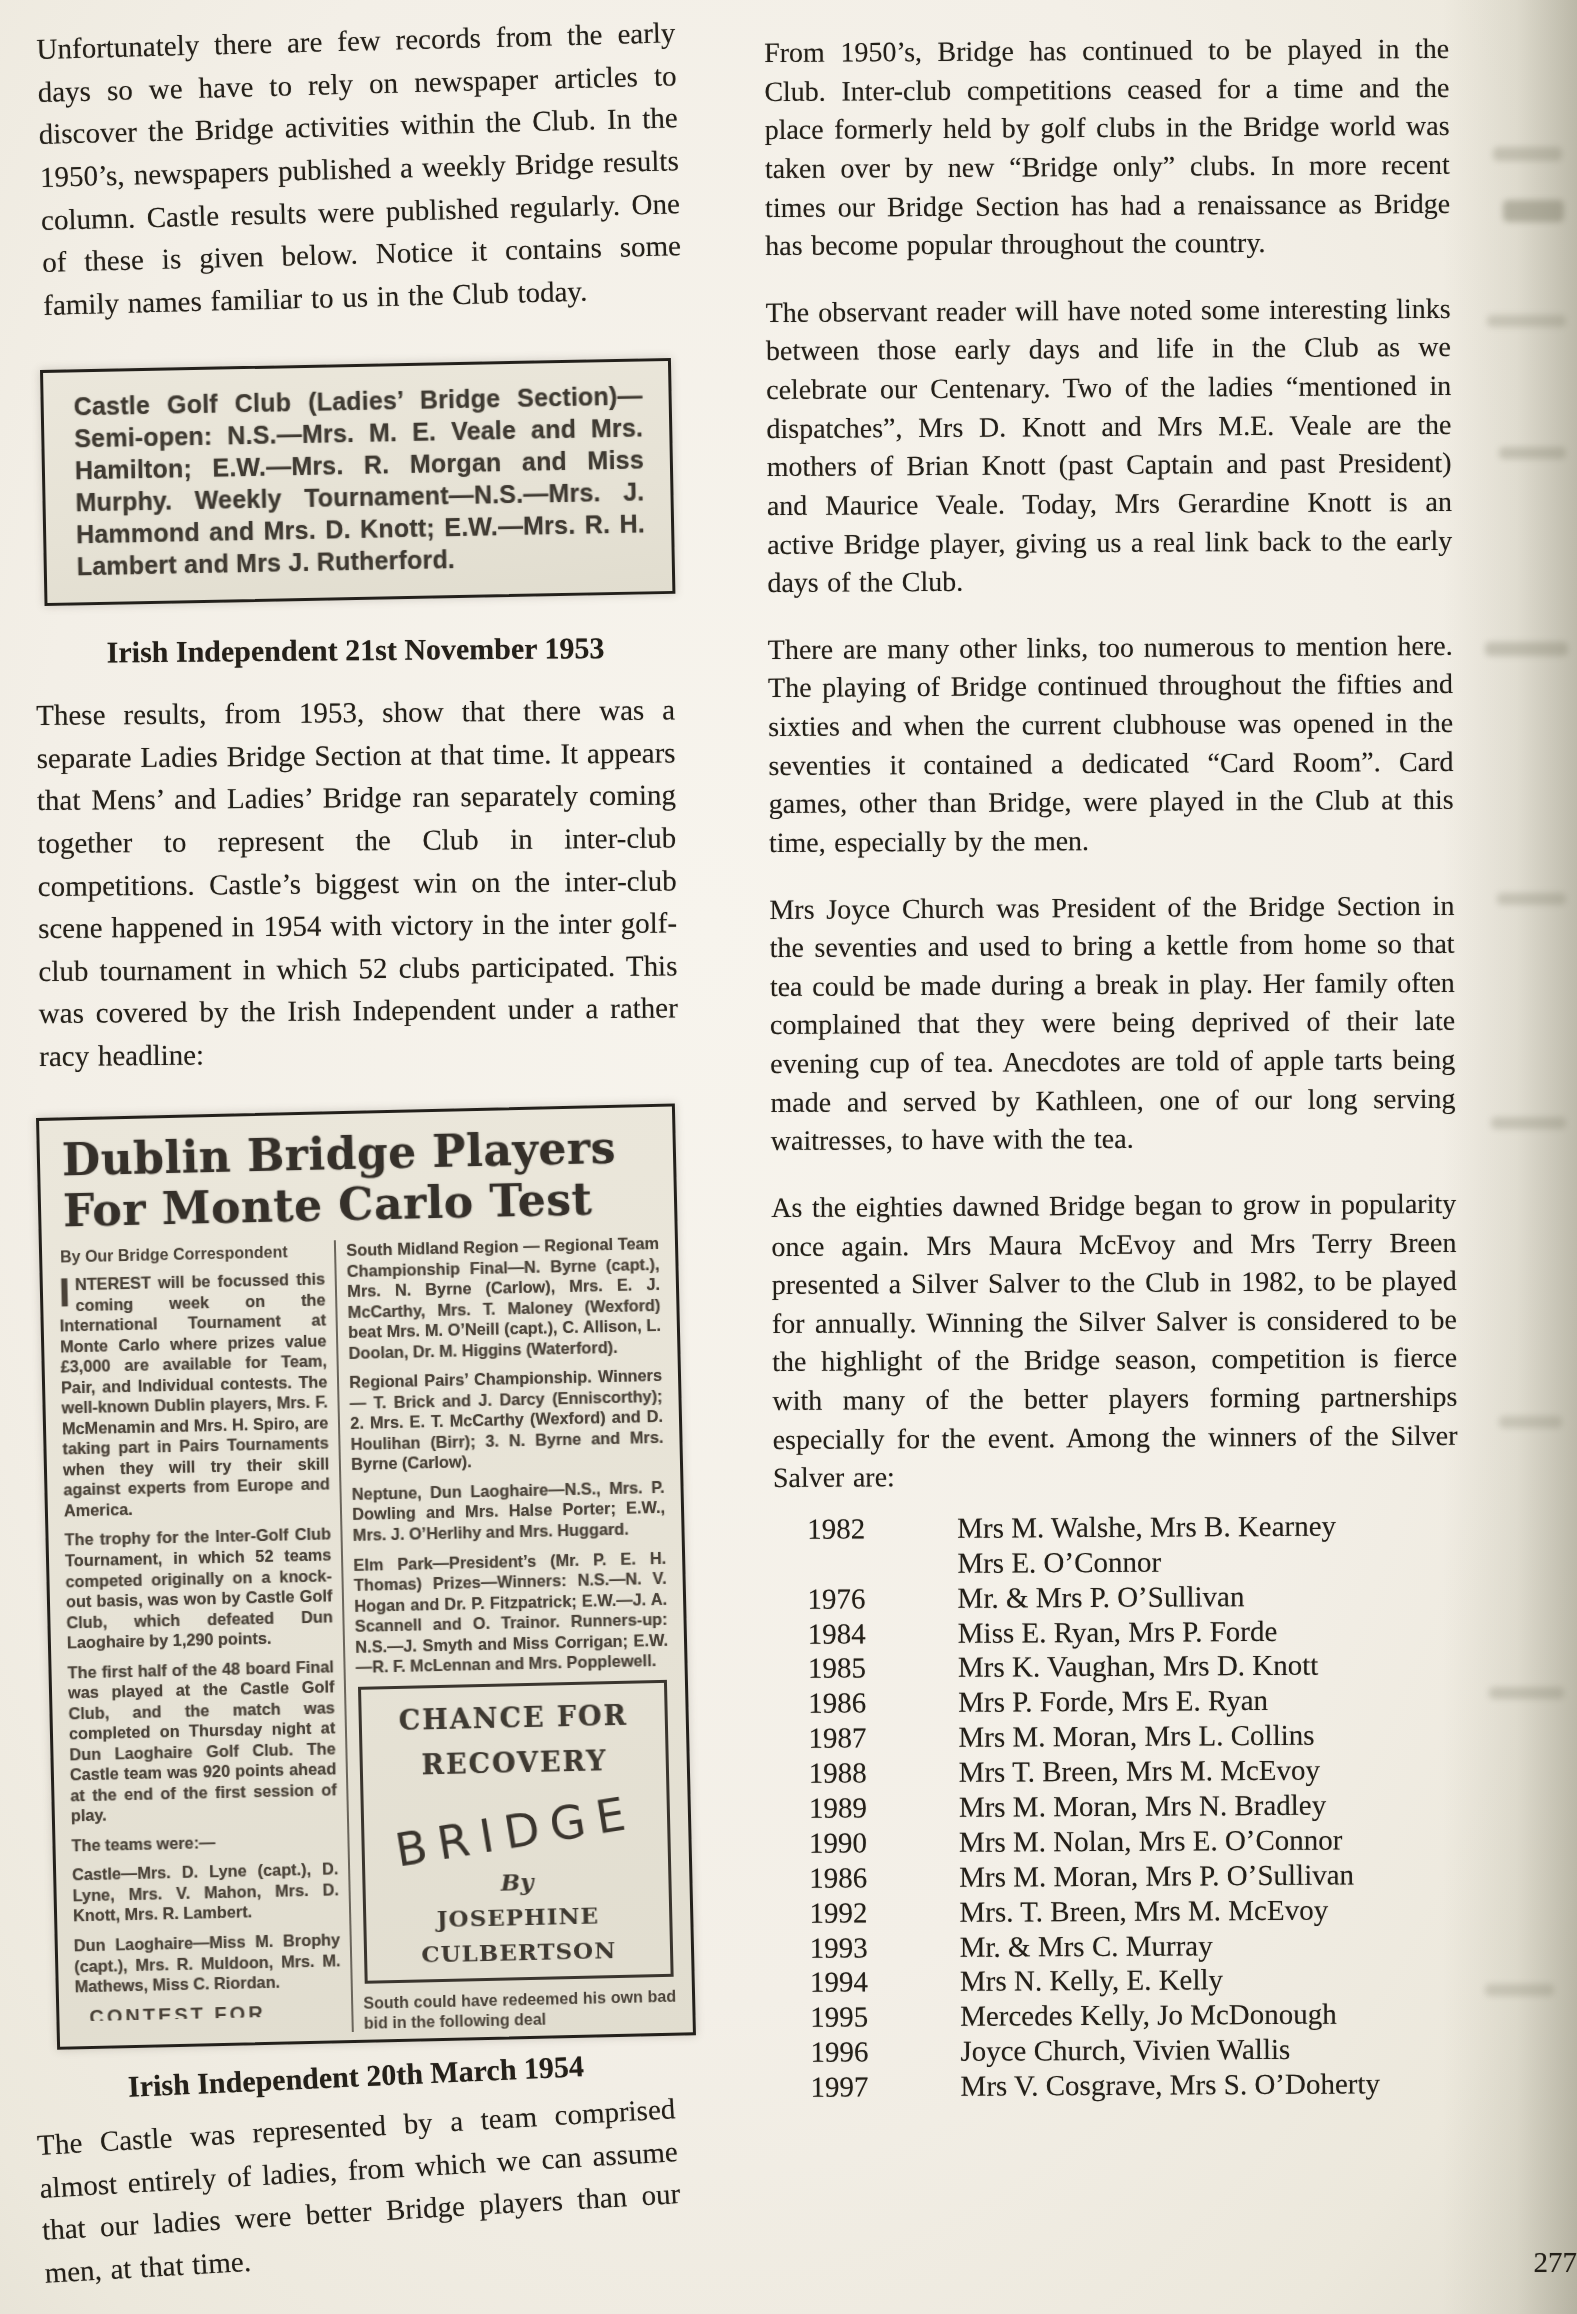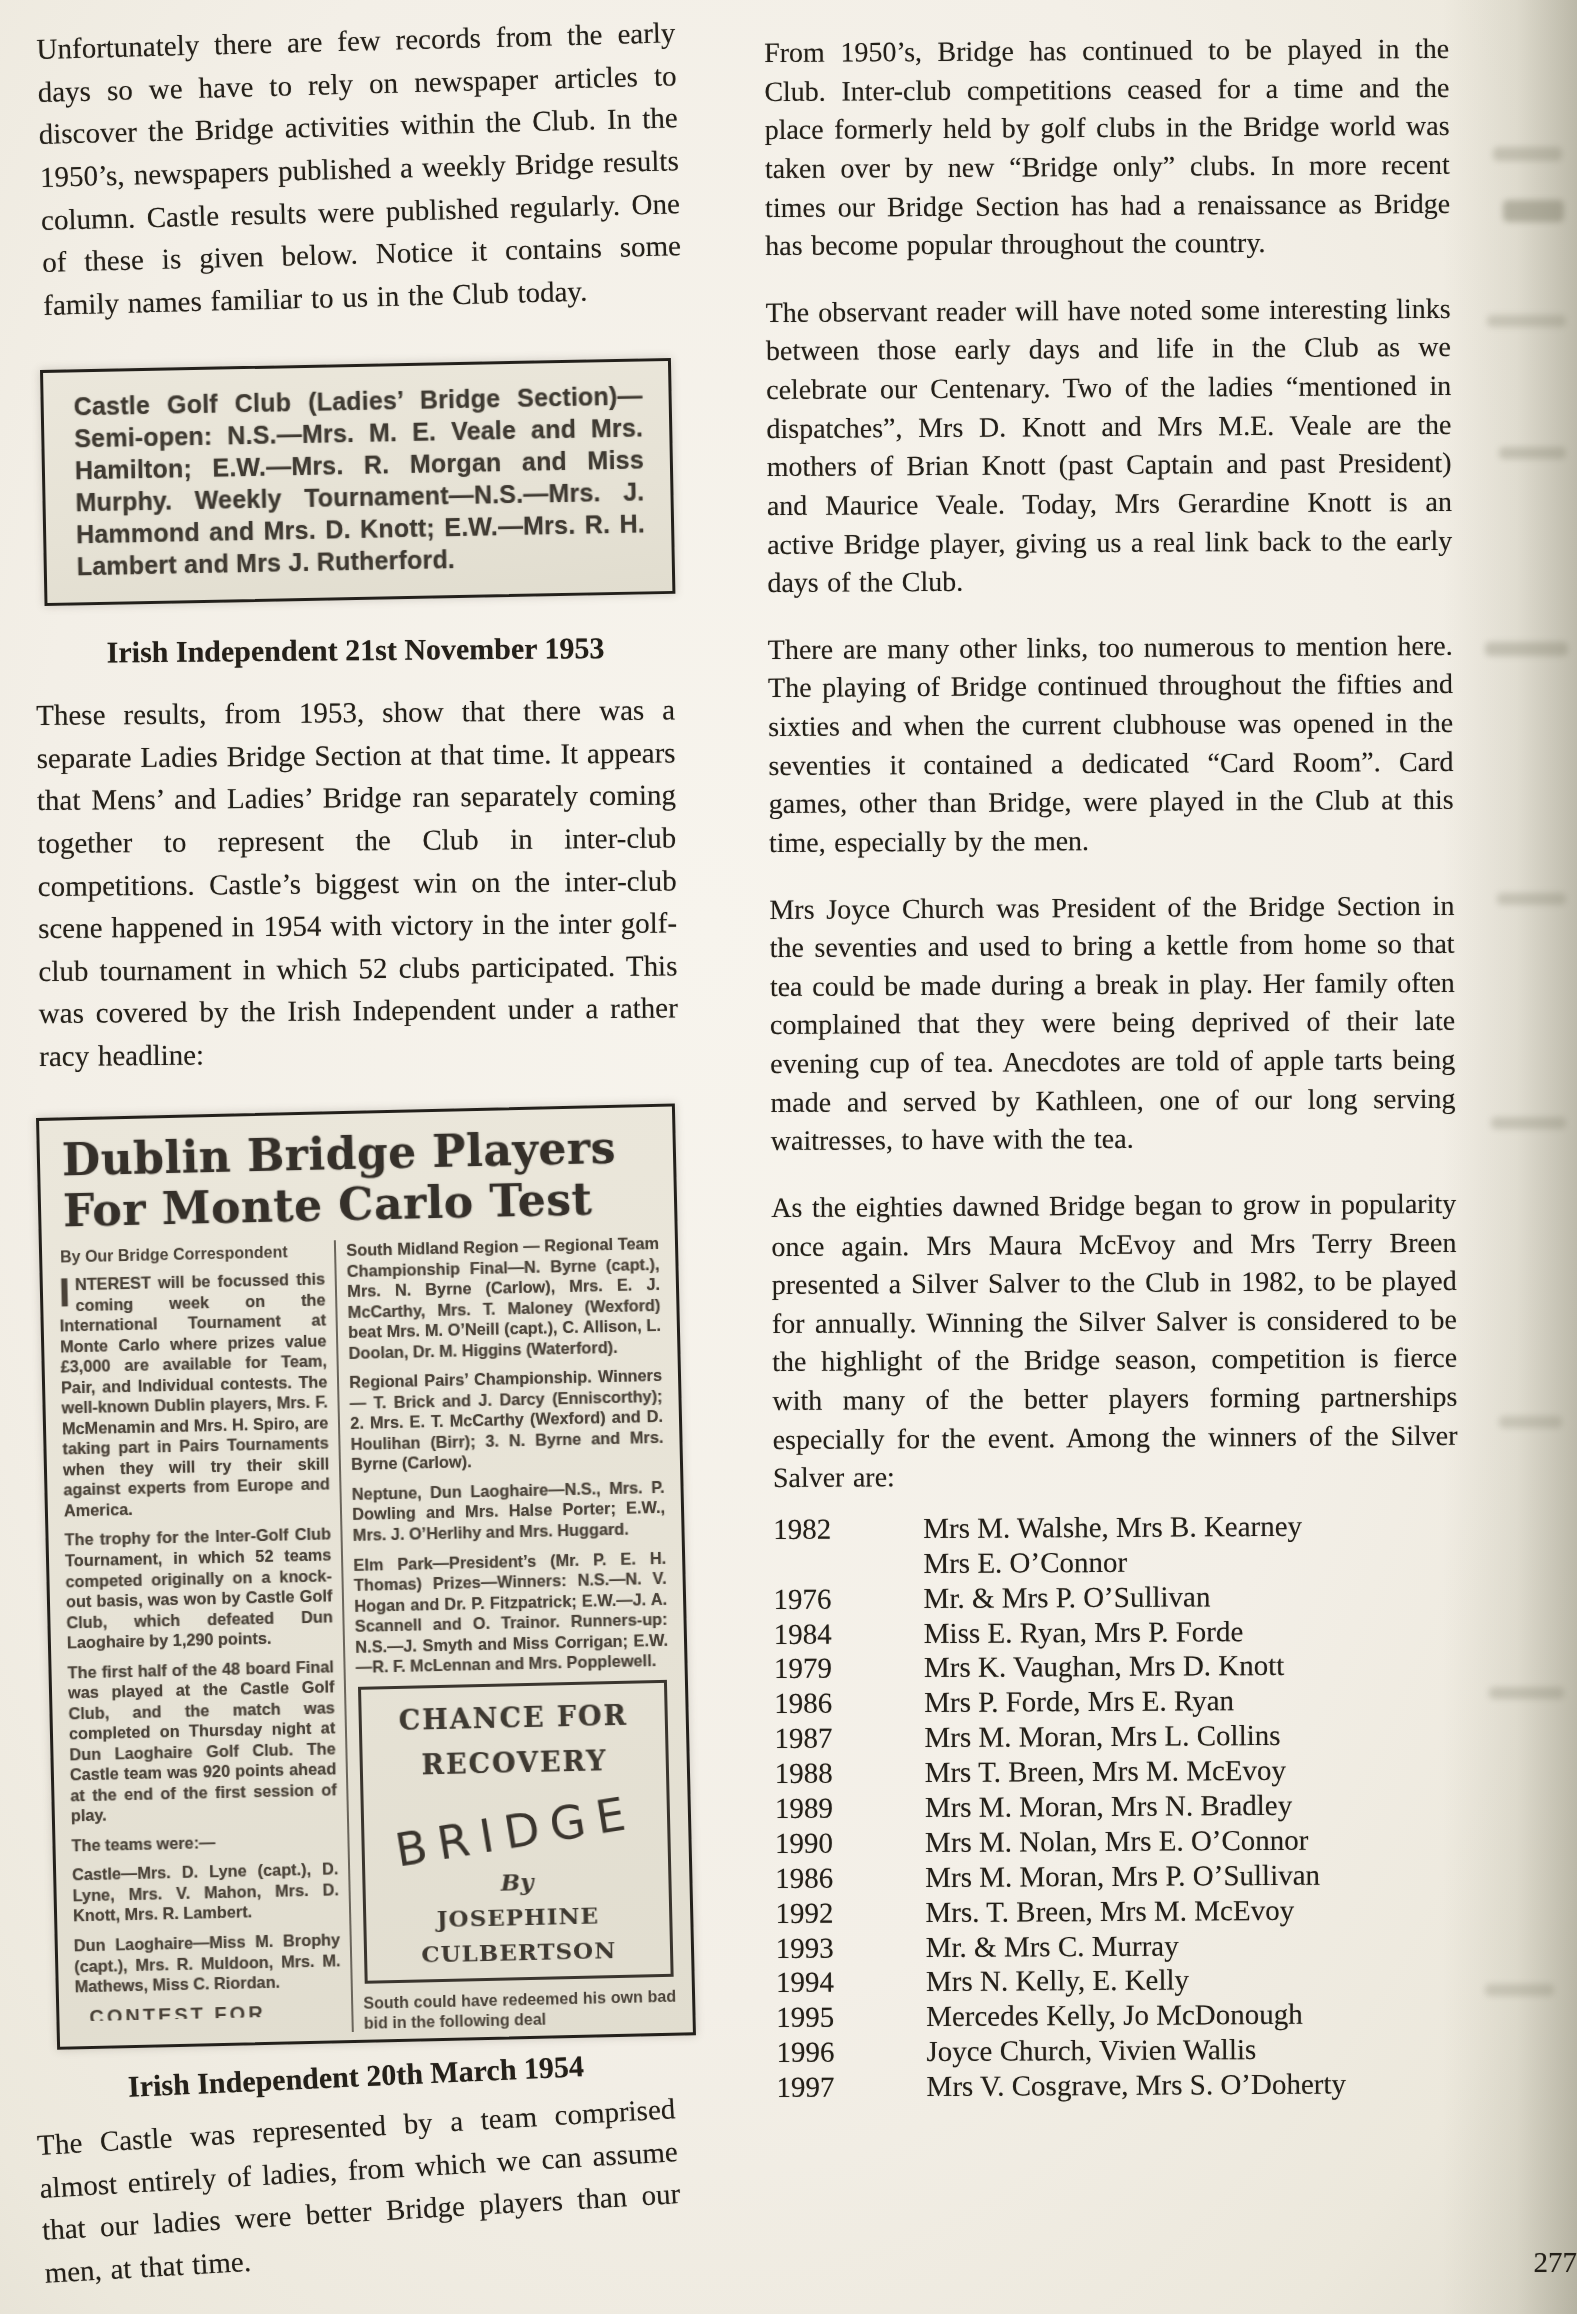--- a/index.html
+++ b/index.html
@@ -88,21 +88,21 @@
   .ad-a1, .ad-a2 { font-family:"DejaVu Serif", serif; font-weight:700; font-size:23px; letter-spacing:1px; color:#3f3a32; }
   .ad-a2 { margin-top:8px; }
   .np-footer {
     font-family:"Liberation Sans", sans-serif; font-weight:700; font-size:16px; line-height:1.25;
     color:#4a4238; height:38px; overflow:hidden; text-align:justify; filter:blur(0.3px);
   }
 
   
   .winners { margin-top:14px; font-size:29px; color:#242019; text-shadow:0 0 1px rgba(40,35,28,.4); }
   .w-row { display:flex; line-height:1.1; margin-bottom:3px; }
-  .w-year { width:150px; flex:none; }
+  .w-year { width:150px; flex:none;margin-left:34px; }
   .w-names { flex:1; }
 
   .page-number {
     position:absolute; left:0; right:0; bottom:36px; text-align:right;
     font-size:29px; color:#242019; text-shadow:0 0 1px rgba(40,35,28,.4);
   }
 </style>
 </head>
 <body>
 
@@ -191,21 +191,21 @@
         </div>
       <div class="w-row">
           <span class="w-year">1976</span>
           <span class="w-names">Mr. &amp; Mrs P. O’Sullivan</span>
         </div>
       <div class="w-row">
           <span class="w-year">1984</span>
           <span class="w-names">Miss E. Ryan, Mrs P. Forde</span>
         </div>
       <div class="w-row">
-          <span class="w-year">1979</span>
+          <span class="w-year">1985</span>
           <span class="w-names">Mrs K. Vaughan, Mrs D. Knott</span>
         </div>
       <div class="w-row">
           <span class="w-year">1986</span>
           <span class="w-names">Mrs P. Forde, Mrs E. Ryan</span>
         </div>
       <div class="w-row">
           <span class="w-year">1987</span>
           <span class="w-names">Mrs M. Moran, Mrs L. Collins</span>
         </div>

